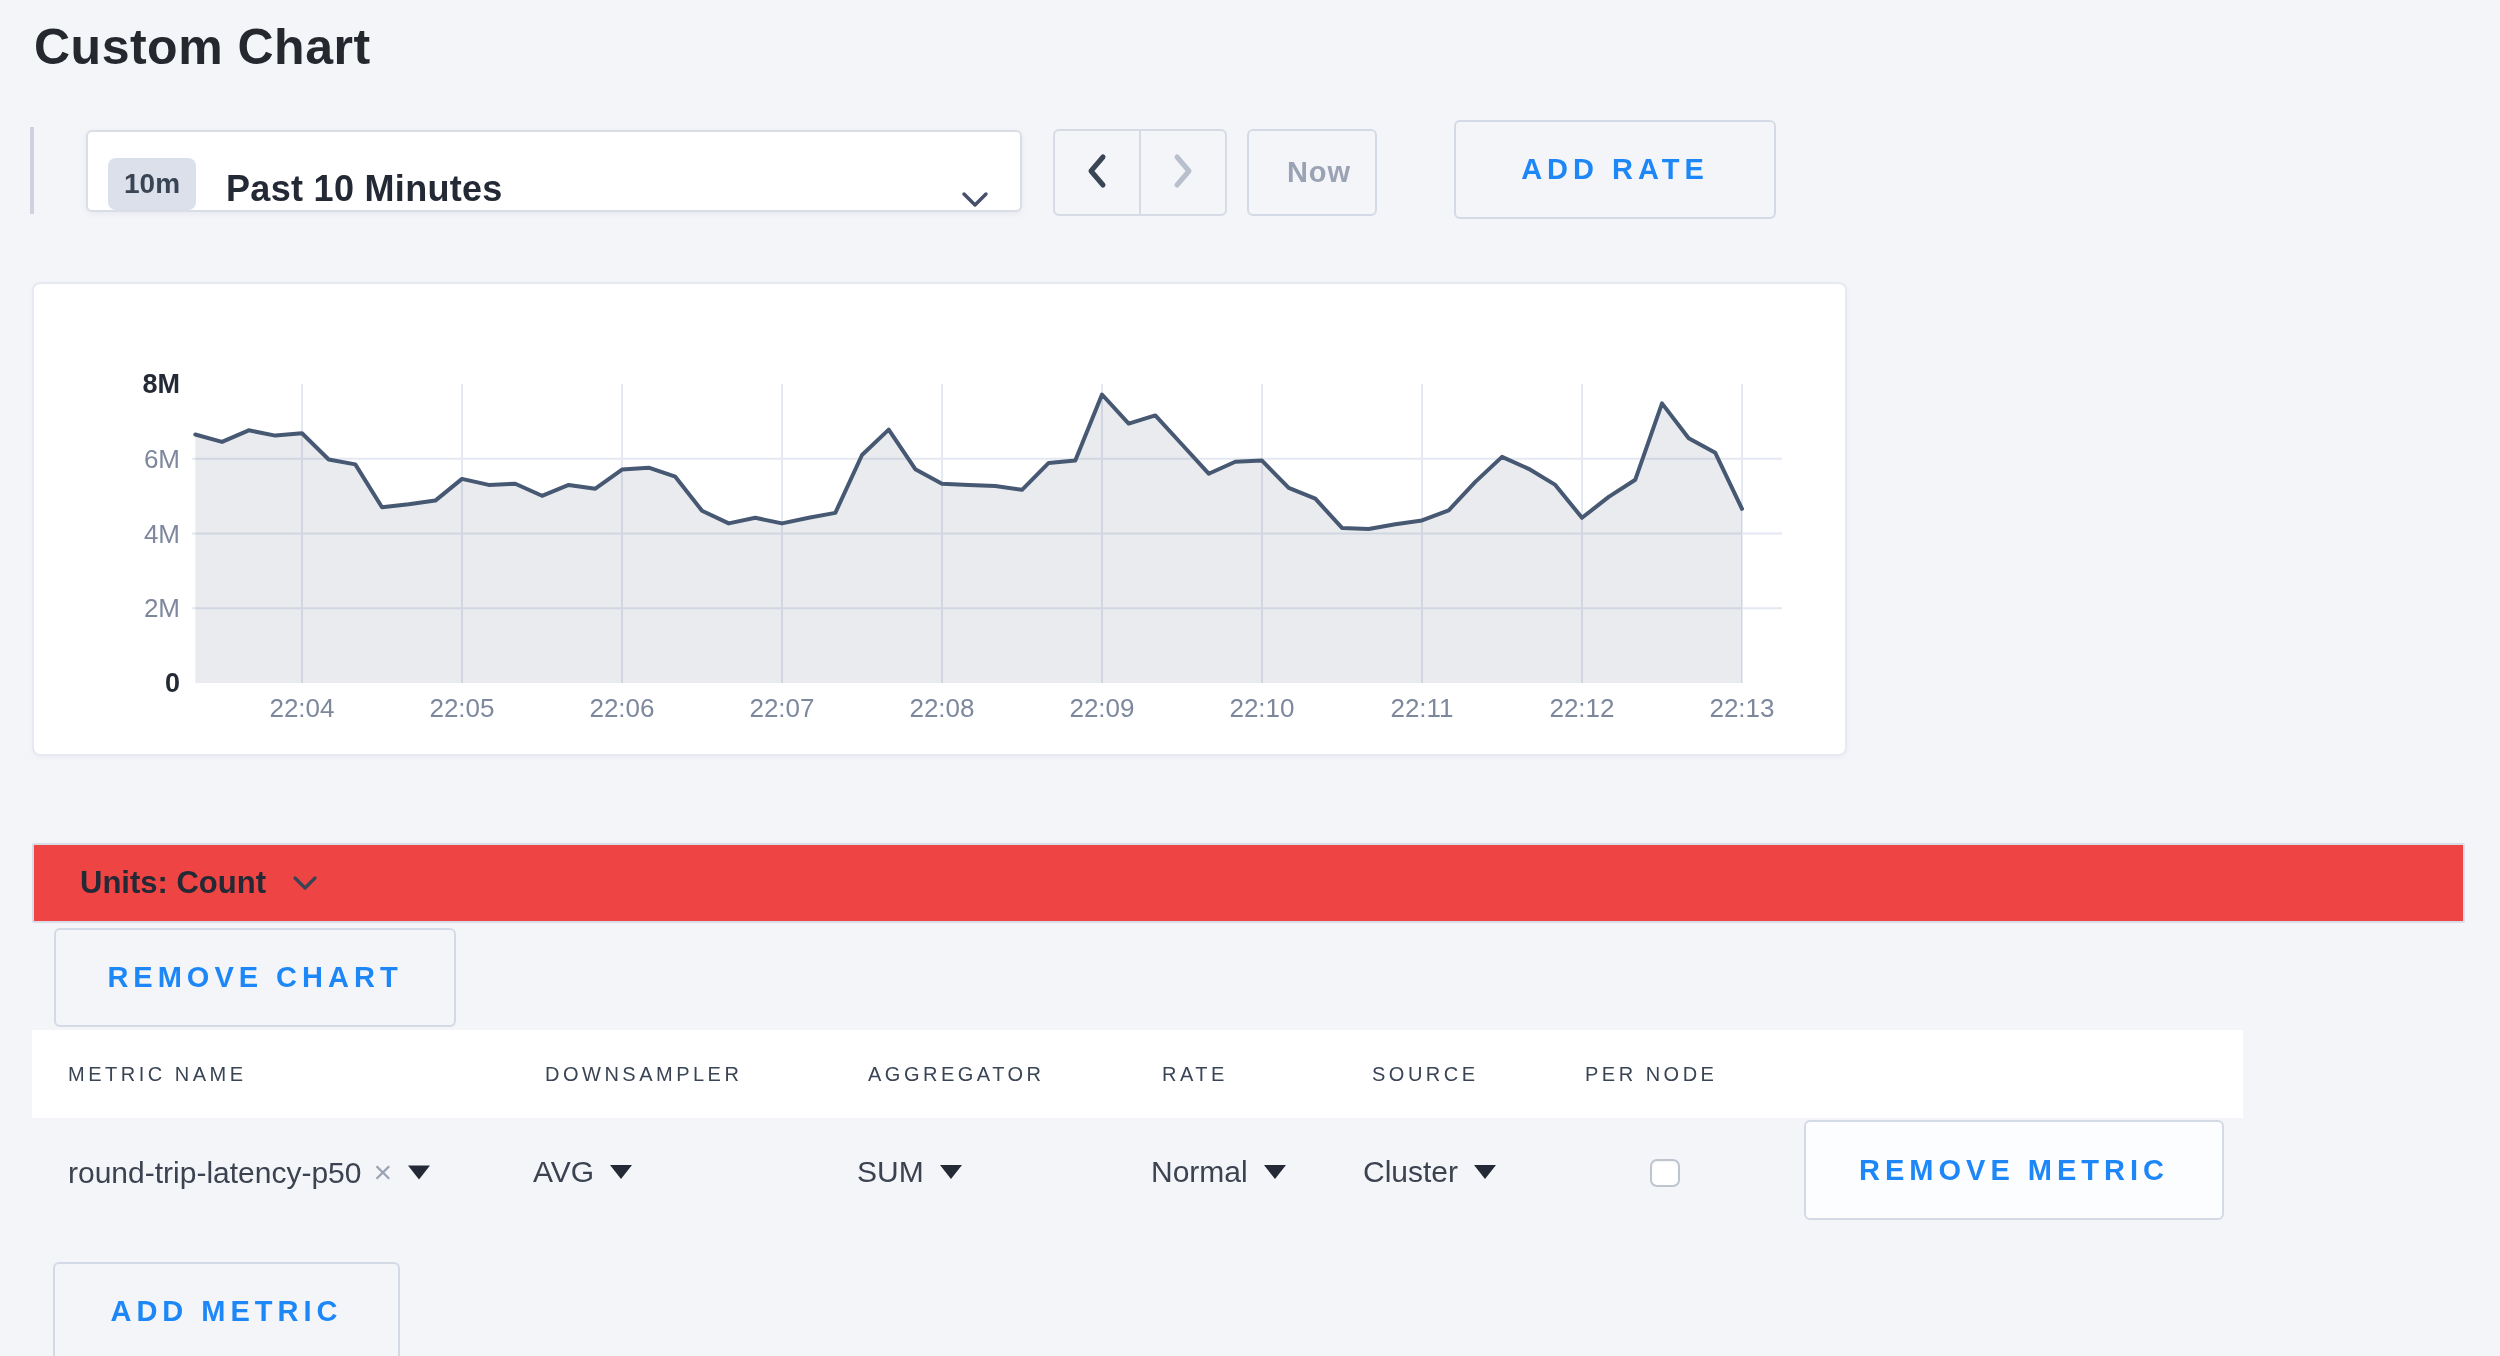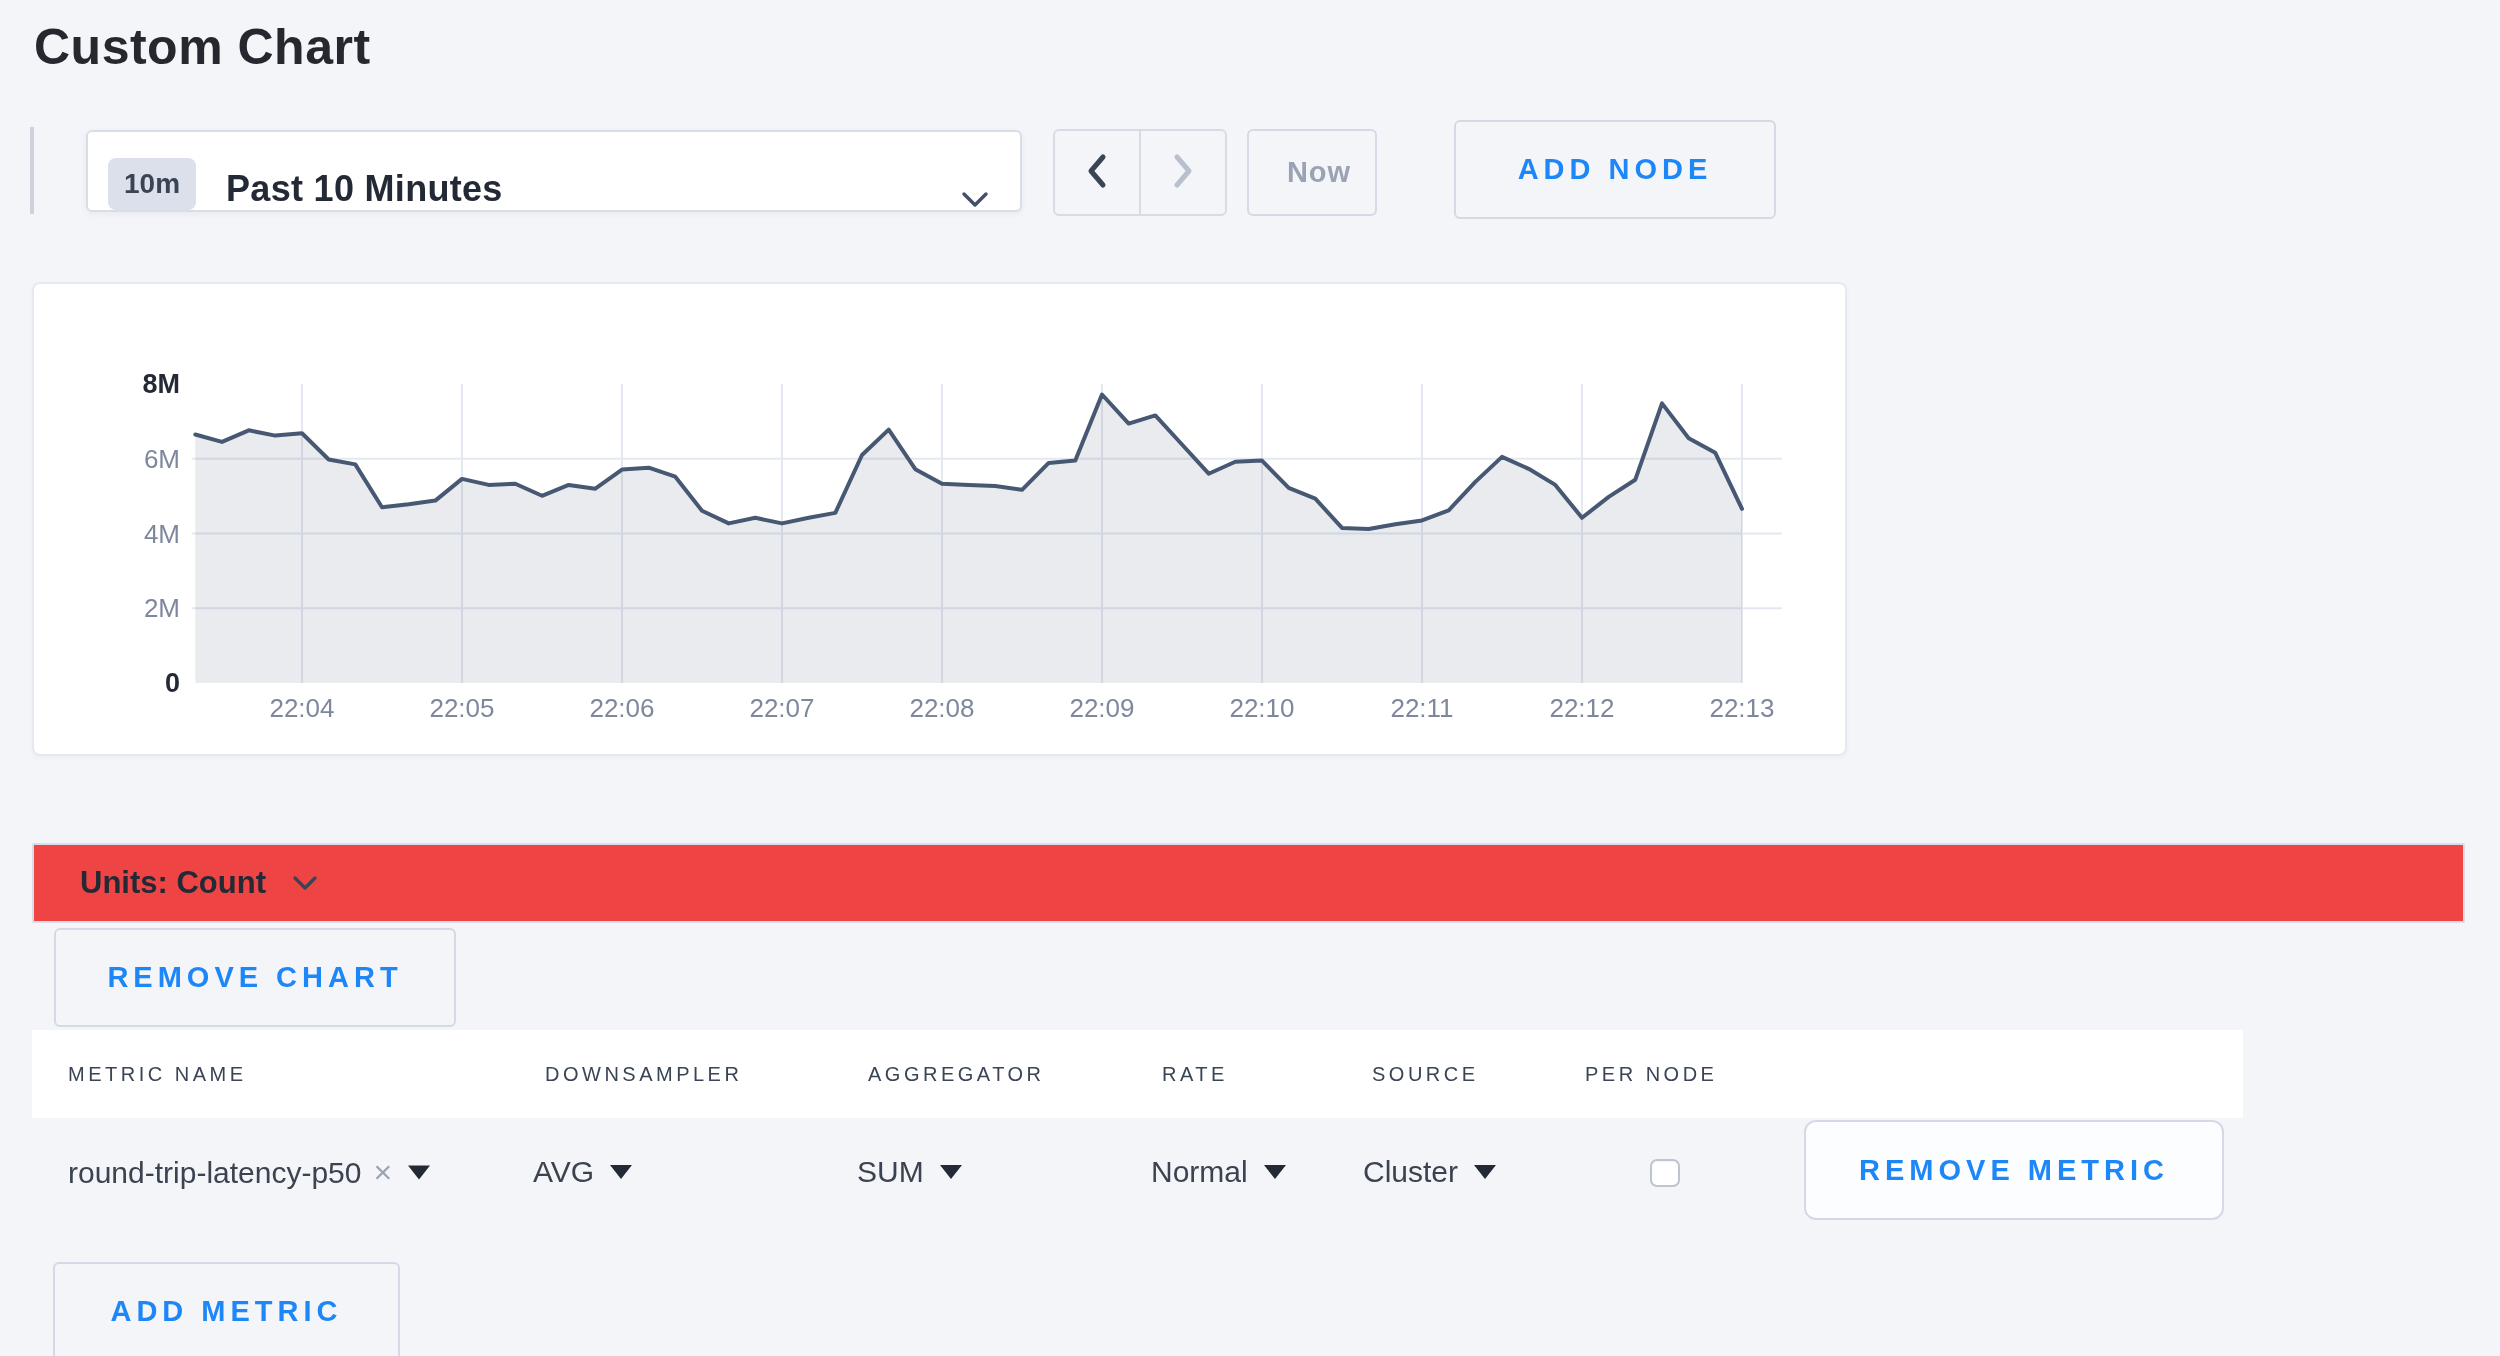--- a/index.html
+++ b/index.html
@@ -36,21 +36,21 @@
   .chart-card svg{display:block;}
 
   
   .units-bar{left:32px;top:843px;width:2433px;height:80px;background:#ef4444;border:2px solid #d9dde8;border-radius:2px;
     display:flex;align-items:center;box-sizing:border-box;cursor:pointer;}
   .units-label{margin-left:46px;font-size:31px;font-weight:700;color:#242a35;}
   .units-caret{margin-left:26px;display:flex;align-items:center;}
 
   .remove-chart-btn{left:54px;top:928px;width:402px;height:99px;}
   .add-metric-btn{left:53px;top:1262px;width:347px;height:99px;}
-  .remove-metric-btn{left:1804px;top:1120px;width:420px;height:100px;background:#fcfdff;border-radius:12px;}
+  .remove-metric-btn{left:1804px;top:1120px;width:420px;height:100px;background:#fcfdff;}
 
   
   .table-header{left:32px;top:1030px;width:2211px;height:88px;background:#fff;}
   .th{position:absolute;top:50%;transform:translateY(-50%);font-size:20px;font-weight:400;
     letter-spacing:3.5px;color:#394455;white-space:nowrap;}
   .metric-row{left:32px;top:1118px;width:2211px;height:108px;}
   .cell{position:absolute;top:50%;transform:translateY(-50%);display:flex;align-items:center;
     font-size:30px;color:#3c4350;white-space:nowrap;cursor:pointer;}
   .caret-down{width:0;height:0;border-left:11px solid transparent;border-right:11px solid transparent;
     border-top:14px solid #242a35;margin-left:16px;}
@@ -88,21 +88,21 @@
     <div class="pager-cell">
       <span>
         <svg width="28" height="38" viewBox="0 0 28 38">
             <polyline points="8,5 20,19 8,33" fill="none" stroke="#b9c0cd" stroke-width="5" stroke-linecap="round" stroke-linejoin="round"></polyline>
           </svg>
       </span>
     </div>
   </div>
 
   <button class="abs btn now-btn">Now</button>
-  <button class="abs btn btn-blue add-chart-btn">ADD NODE</button>
+  <button class="abs btn btn-blue add-chart-btn">ADD RATE</button>
 
   <div class="abs chart-card">
     <svg id="chart-svg" width="1811" height="470" viewBox="0 0 1811 470">
         <line x1="158" y1="174.75" x2="1748" y2="174.75" stroke="#e4e8f1" stroke-width="2"></line>
         <line x1="158" y1="249.5" x2="1748" y2="249.5" stroke="#e4e8f1" stroke-width="2"></line>
         <line x1="158" y1="324.25" x2="1748" y2="324.25" stroke="#e4e8f1" stroke-width="2"></line>
         <line x1="268" y1="100" x2="268" y2="399" stroke="#e4e8f1" stroke-width="2"></line>
         <text x="268" y="433" text-anchor="middle" font-size="26" fill="#7e889c">22:04</text>
         <line x1="428" y1="100" x2="428" y2="399" stroke="#e4e8f1" stroke-width="2"></line>
         <text x="428" y="433" text-anchor="middle" font-size="26" fill="#7e889c">22:05</text>

